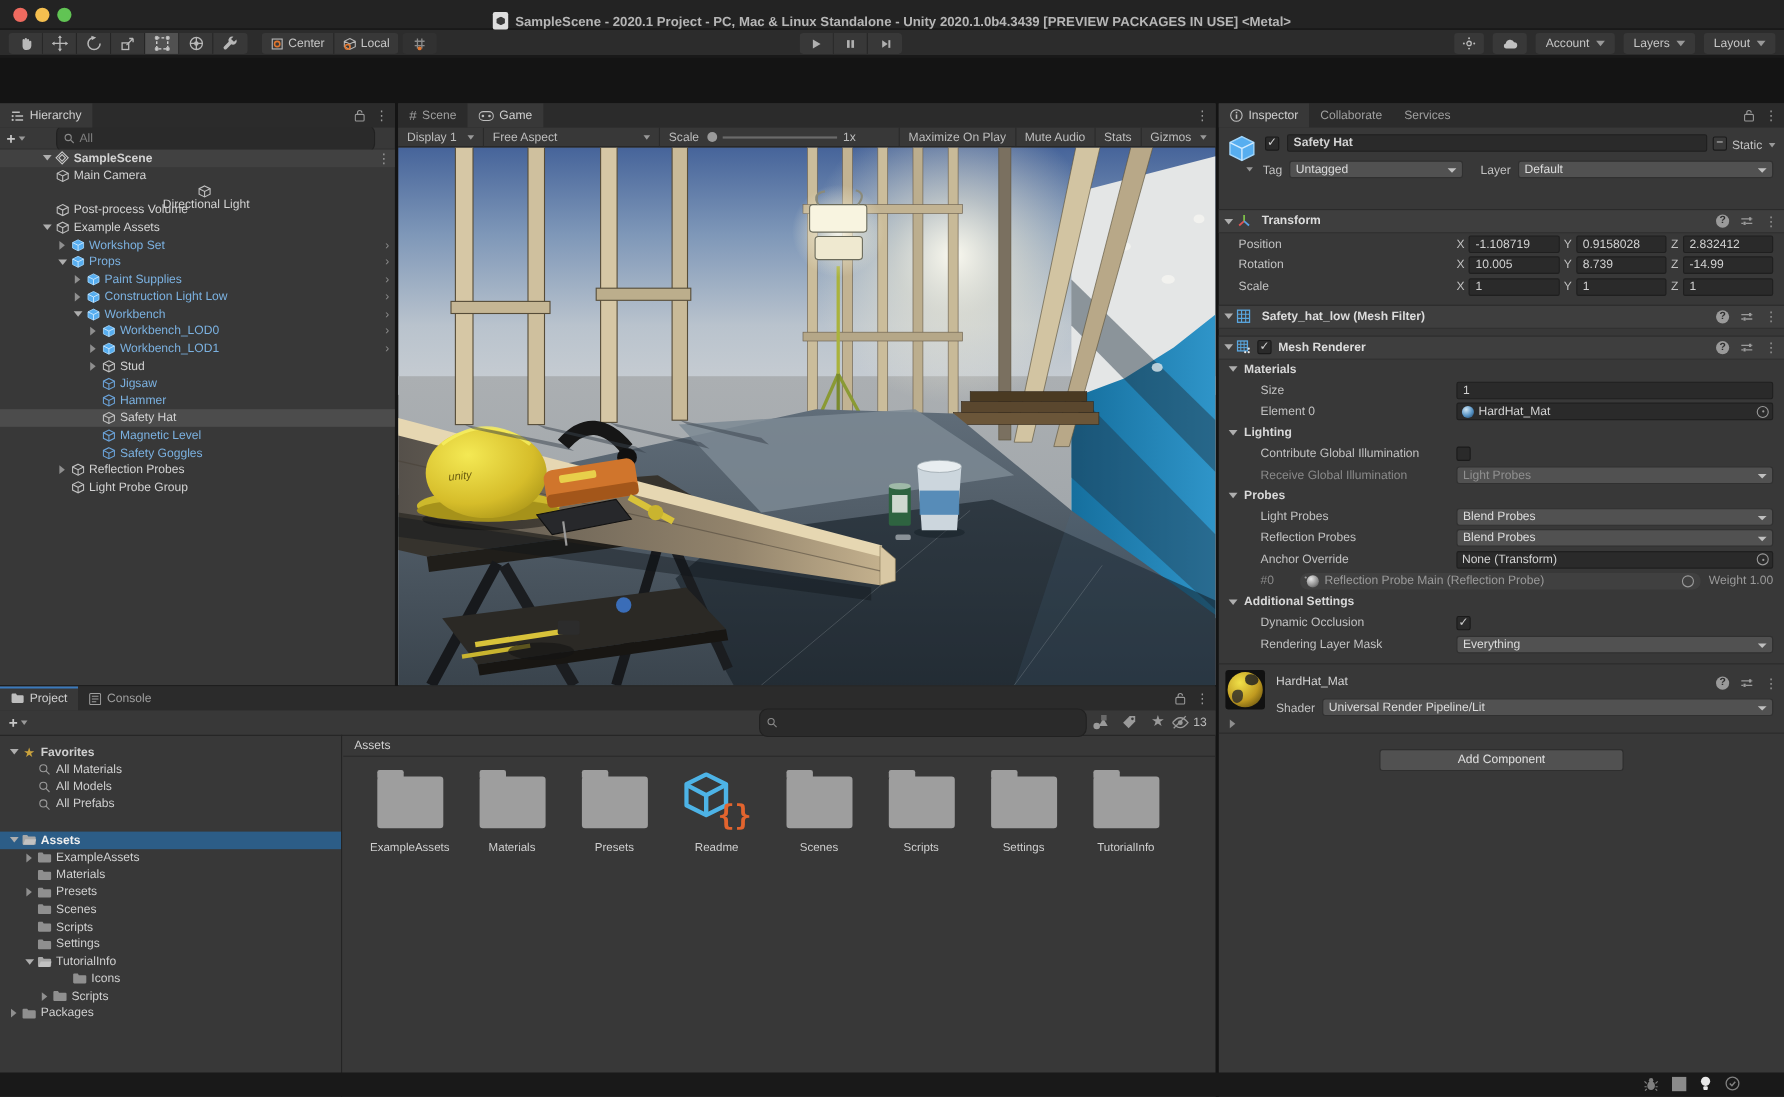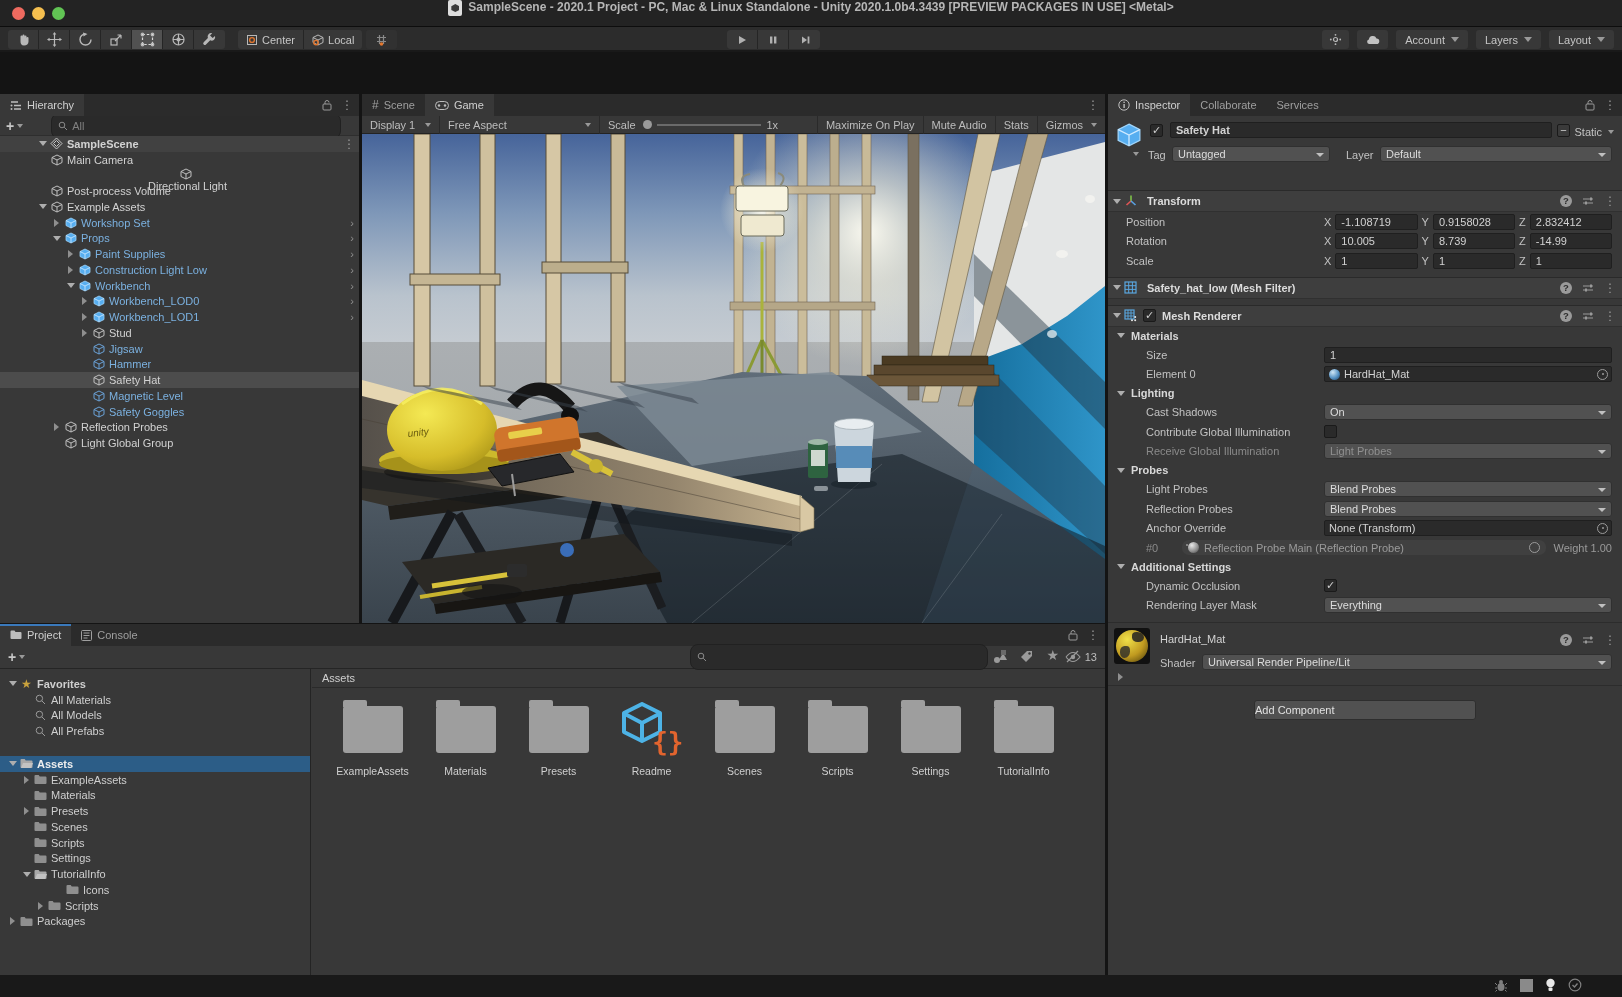--- a/index.html
+++ b/index.html
@@ -1,20 +1,20 @@
 <!DOCTYPE html>
 <html><head>
 <meta charset="utf-8">
 <style>
   * { margin:0; padding:0; box-sizing:border-box; }
   html,body { width:1622px; height:997px; background:#141414; font-family:"Liberation Sans",sans-serif; font-size:11px; color:#c8c8c8; overflow:hidden; }
   
   #titlebar { position:absolute; left:0; top:0; width:1622px; height:27px; background:#232323; border-bottom:1px solid #0d0d0d; }
   .tl { position:absolute; top:7px; width:13px; height:13px; border-radius:50%; }
-  #title-center { position:absolute; left:0; right:0; top:0; height:27px; display:flex; align-items:flex-start; justify-content:center; gap:6px; color:#b6b6b6; font-size:12px; font-weight:bold; }
+  #title-center { position:absolute; left:0; right:0; top:0; height:27px; display:flex; align-items:flex-end; justify-content:center; gap:6px; color:#b6b6b6; font-size:12px; font-weight:bold; }
   .doc-icon { width:14px; height:16px; background:#dedede; border-radius:2px; position:relative; }
   .doc-icon:after { content:""; position:absolute; left:3px; top:4px; width:8px; height:8px; background:#3a3a3a; clip-path:polygon(50% 0,100% 28%,100% 75%,50% 100%,0 75%,0 28%); }
   
   #toolbar { position:absolute; left:0; top:27px; width:1622px; height:25px; background:#2c2c2c; border-bottom:2px solid #191919; }
   .tgroup { position:absolute; top:3px; display:flex; }
   .tbtn { width:31px; height:19px; background:#383838; border-right:1px solid #252525; display:flex; align-items:center; justify-content:center; }
   .tbtn:first-child { border-radius:3px 0 0 3px; }
   .tbtn:last-child { border-radius:0 3px 3px 0; border-right:none; }
   .tbtn.on { background:#515151; }
   .tbtn svg { stroke:#b8b8b8; fill:none; stroke-width:1.2; }
@@ -94,21 +94,21 @@
   .axis:first-child { margin-left:0; }
   .comp-head { position:relative; height:22px; background:#3e3e3e; border-top:1px solid #2a2a2a; border-bottom:1px solid #303030; display:flex; align-items:center; }
   .comp-head .tri { margin-left:2px; }
   .comp-title { font-weight:bold; color:#dcdcdc; margin-left:6px; }
   .head-icons { position:absolute; right:6px; display:flex; align-items:center; gap:10px; }
   .help { width:12px; height:12px; border-radius:50%; background:#9a9a9a; color:#2c2c2c; font-size:9.5px; font-weight:bold; text-align:center; line-height:12px; }
   .foldrow { height:18.5px; display:flex; align-items:center; }
   .foldrow .flab { font-weight:bold; color:#d8d8d8; margin-left:4px; }
   .probecap { position:absolute; left:74px; width:364px; height:15px; background:#404040; border-radius:7px; display:flex; align-items:center; padding:0 6px; gap:5px; color:#9a9a9a; }
   .sphere-sm { width:11px; height:11px; border-radius:50%; background:radial-gradient(circle at 35% 30%, #cfe6f5, #5592c4 55%, #1d3c5c); flex:none; }
-  #addcomp { position:absolute; left:146px; width:222px; height:20px; background:#515151; border:1px solid #2e2e2e; border-radius:3px; color:#e0e0e0; text-align:left; line-height:19px; }
+  #addcomp { position:absolute; left:146px; width:222px; height:20px; background:#515151; border:1px solid #2e2e2e; border-radius:3px; color:#e0e0e0; text-align:center; line-height:19px; }
   .isep { height:1px; background:#2c2c2c; }
   
   #statusbar { position:absolute; left:0; top:975px; width:1622px; height:22px; background:#191919; }
   .sb-icons { position:absolute; right:40px; top:3px; display:flex; gap:12px; align-items:center; }
 </style>
 </head>
 <body>
 
 <div id="titlebar">
   <div class="tl" style="left:12px;background:#ee6a5f"></div>
@@ -469,21 +469,21 @@
         <span class="h-lab">Reflection Probes</span>
       </div>
       <div class="h-row" style="padding-left: 50px;">
         <span class="tri"></span>
         <span class="rowicon">
           <svg width="12" height="12" viewBox="0 0 12 12">
             <path d="M6 1 L11 3.5 V8.5 L6 11 L1 8.5 V3.5 Z" fill="none" stroke="#c0c0c0"></path>
             <path d="M1 3.5 L6 6 L11 3.5 M6 6 V11" stroke="#c0c0c0" fill="none"></path>
           </svg>
         </span>
-        <span class="h-lab">Light Global Group</span>
+        <span class="h-lab">Light Probe Group</span>
       </div>
     </div>
 </div>
 
 <div id="game" class="panel">
   <div class="tabbar">
     <div class="tab">
       <span style="font-size:12px;color:#9f9f9f">#</span>
       <span>Scene</span>
     </div>
@@ -1091,26 +1091,20 @@
         <span class="ilbl sub">Element 0</span>
         <span class="ictrl">
           <span class="objfld"><span class="sphere-sm"></span>HardHat_Mat<span class="target"></span></span>
         </span>
       </div>
       <div class="foldrow">
         <span class="tri open" style="margin-left:6px"></span>
         <span class="flab">Lighting</span>
       </div>
       <div class="irow">
-        <span class="ilbl sub">Cast Shadows</span>
-        <span class="ictrl">
-          <span class="dd">On</span>
-        </span>
-      </div>
-      <div class="irow">
         <span class="ilbl sub">Contribute Global Illumination</span>
         <span class="ictrl">
           <span class="cb"></span>
         </span>
       </div>
       <div class="irow">
         <span class="ilbl sub dim">Receive Global Illumination</span>
         <span class="ictrl">
           <span class="dd dim">Light Probes</span>
         </span>

